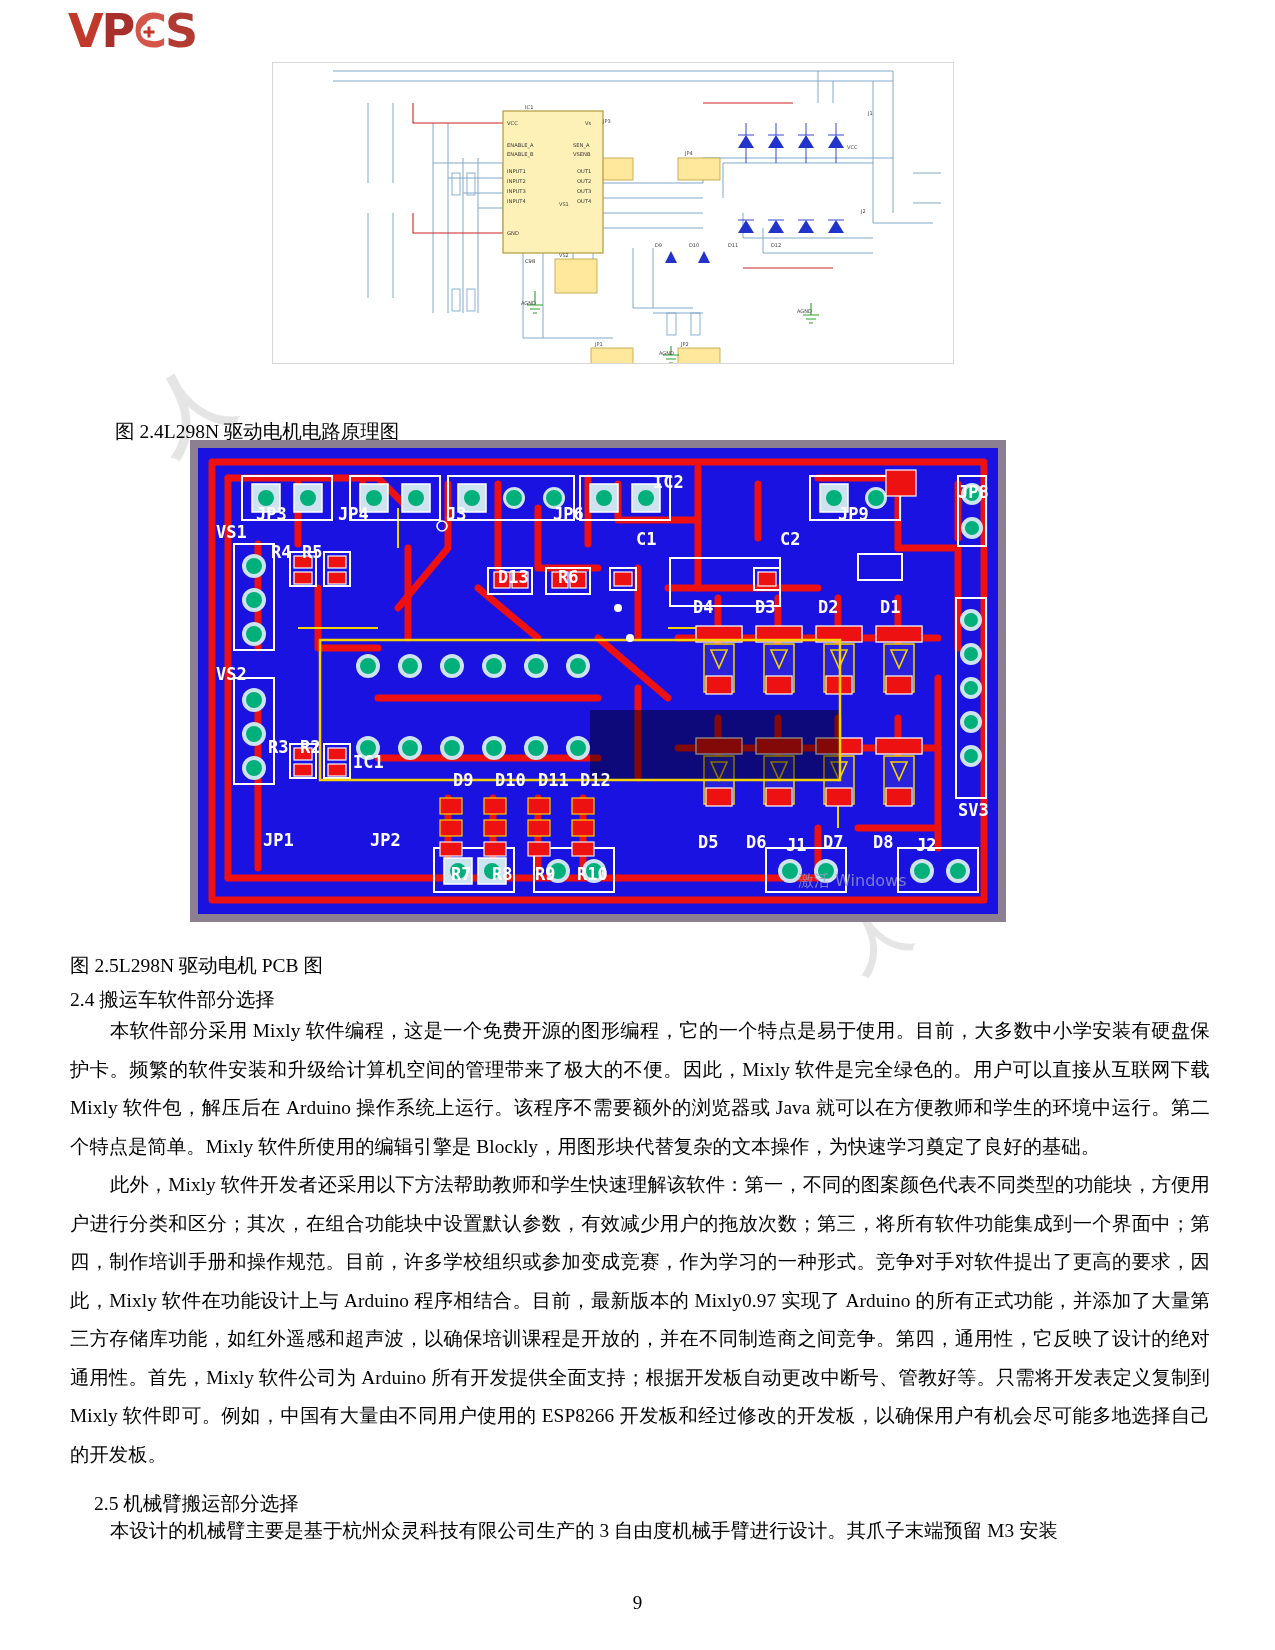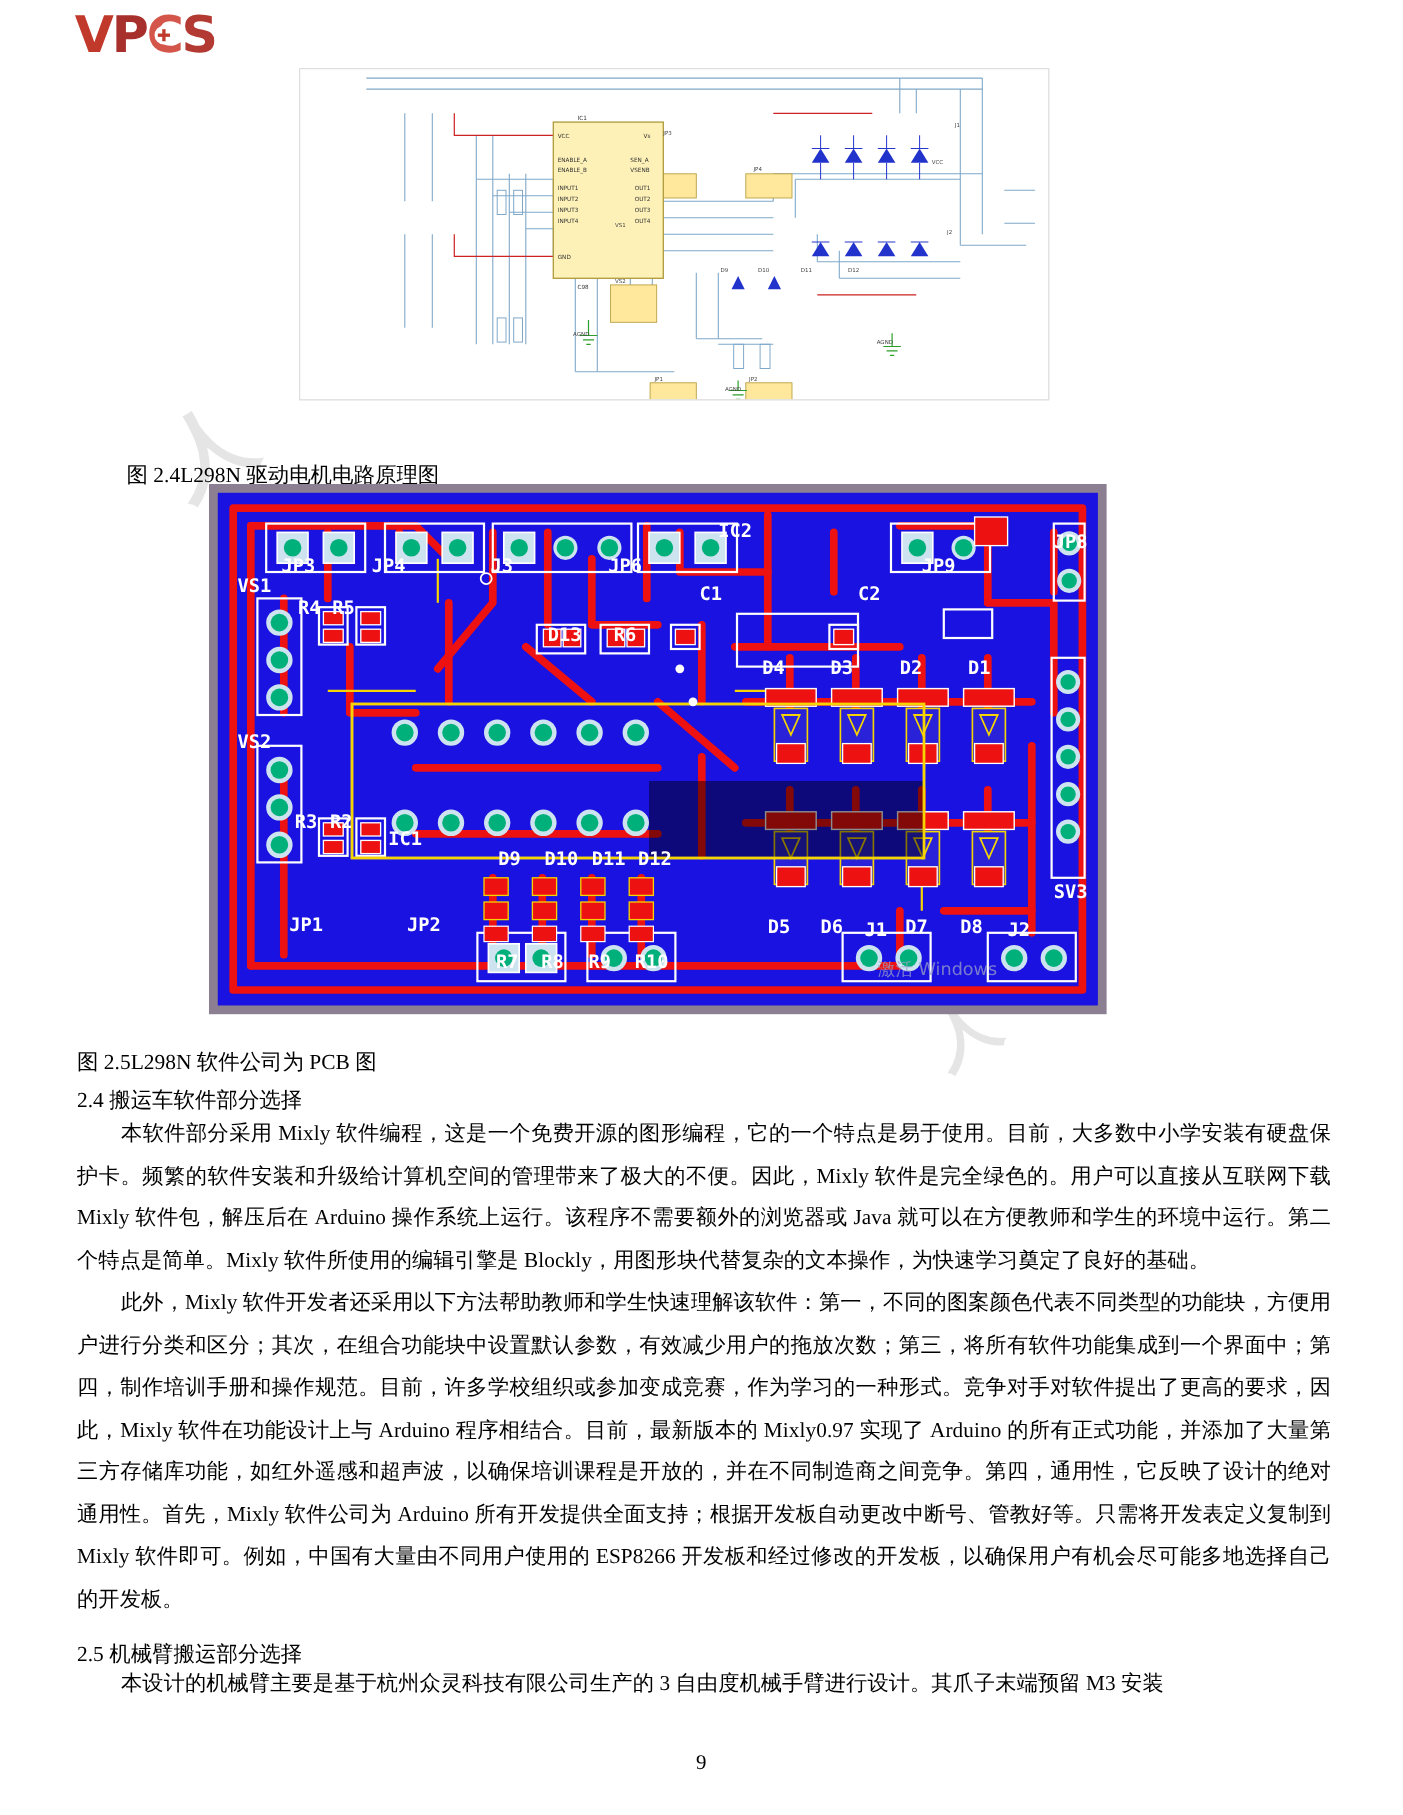--- a/index.html
+++ b/index.html
@@ -108,21 +108,21 @@
 
   .heading {
     position: absolute;
     left: 70px;
     font-family: "Liberation Serif", serif;
     font-size: 19.5px;
     color: #000;
     white-space: nowrap;
   }
   .h24 { top: 986px; }
-  .h25 { top: 1490px; }
+  .h25 { top: 1490px; margin-left: 24px; }
 
   .para {
     position: absolute;
     left: 70px;
     width: 1140px;
     font-family: "Liberation Serif", serif;
     font-size: 19.3px;
     line-height: 38.5px;
     color: #000;
     text-align: justify;
@@ -658,21 +658,21 @@
           <text x="294" y="432">R8</text>
           <text x="337" y="432">R9</text>
           <text x="379" y="432">R10</text>
         </g>
 
       <text x="600" y="438" font-family="DejaVu Sans, sans-serif" font-size="16" fill="#9aa0c8" opacity="0.75">激活 Windows</text>
     </svg>
   </div>
 </div>
 
-<div class="caption cap2">图 2.5L298N 软件公司为 PCB 图</div>
+<div class="caption cap2">图 2.5L298N 驱动电机 PCB 图</div>
 
 <div class="heading h24">2.4 搬运车软件部分选择</div>
 <div class="para p1">本软件部分采用 Mixly 软件编程，这是一个免费开源的图形编程，它的一个特点是易于使用。目前，大多数中小学安装有硬盘保护卡。频繁的软件安装和升级给计算机空间的管理带来了极大的不便。因此，Mixly 软件是完全绿色的。用户可以直接从互联网下载 Mixly 软件包，解压后在 Arduino 操作系统上运行。该程序不需要额外的浏览器或 Java 就可以在方便教师和学生的环境中运行。第二个特点是简单。Mixly 软件所使用的编辑引擎是 Blockly，用图形块代替复杂的文本操作，为快速学习奠定了良好的基础。</div>
 <div class="para p2">此外，Mixly 软件开发者还采用以下方法帮助教师和学生快速理解该软件：第一，不同的图案颜色代表不同类型的功能块，方便用户进行分类和区分；其次，在组合功能块中设置默认参数，有效减少用户的拖放次数；第三，将所有软件功能集成到一个界面中；第四，制作培训手册和操作规范。目前，许多学校组织或参加变成竞赛，作为学习的一种形式。竞争对手对软件提出了更高的要求，因此，Mixly 软件在功能设计上与 Arduino 程序相结合。目前，最新版本的 Mixly0.97 实现了 Arduino 的所有正式功能，并添加了大量第三方存储库功能，如红外遥感和超声波，以确保培训课程是开放的，并在不同制造商之间竞争。第四，通用性，它反映了设计的绝对通用性。首先，Mixly 软件公司为 Arduino 所有开发提供全面支持；根据开发板自动更改中断号、管教好等。只需将开发表定义复制到 Mixly 软件即可。例如，中国有大量由不同用户使用的 ESP8266 开发板和经过修改的开发板，以确保用户有机会尽可能多地选择自己的开发板。</div>
 <div class="heading h25">2.5 机械臂搬运部分选择</div>
 <div class="para p3">本设计的机械臂主要是基于杭州众灵科技有限公司生产的 3 自由度机械手臂进行设计。其爪子末端预留 M3 安装</div>
 
 <div class="page-num">9</div>
 
 </body></html>

